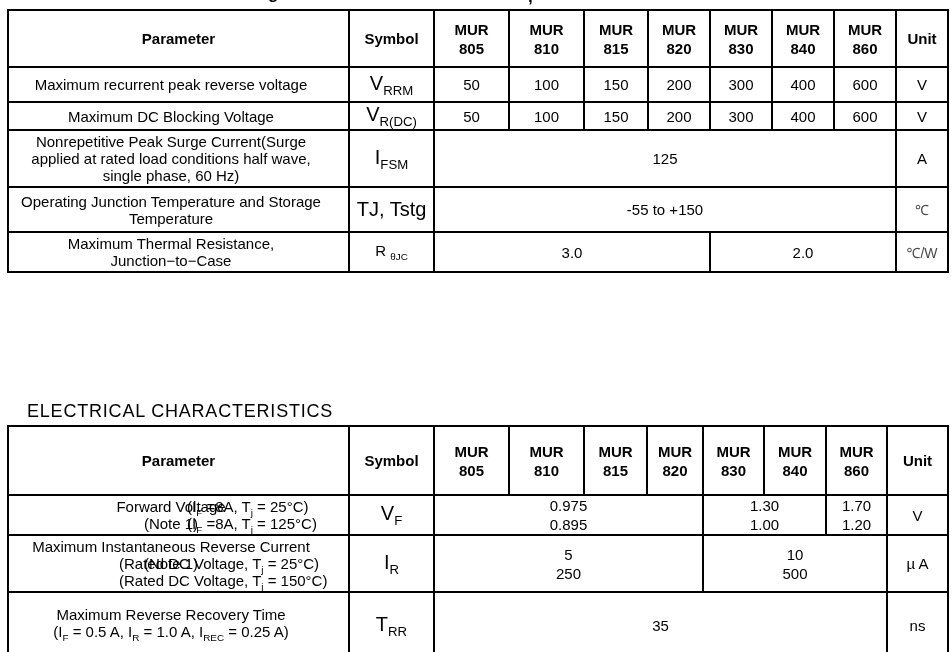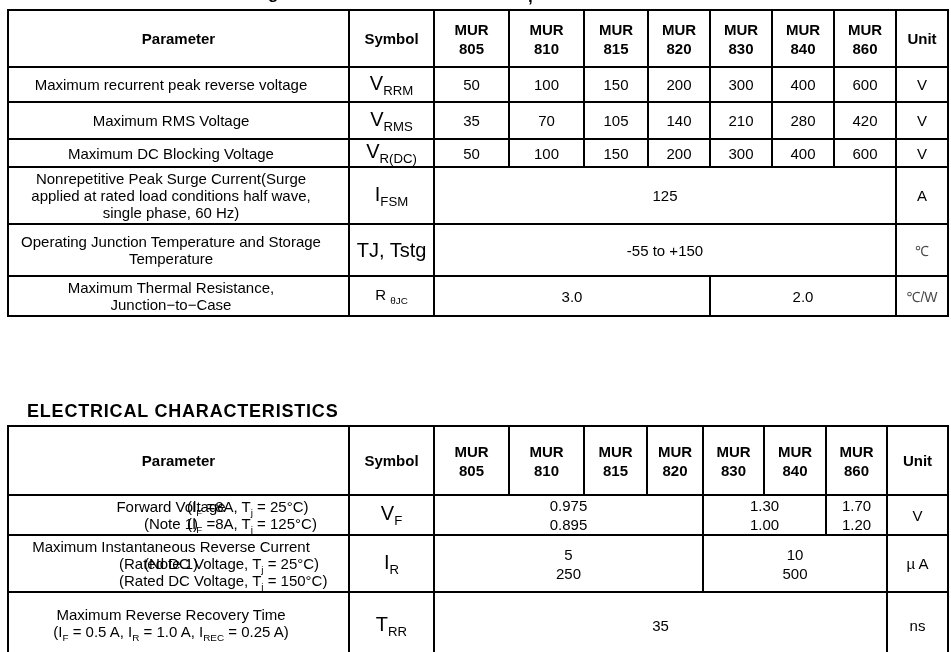--- a/index.html
+++ b/index.html
@@ -15,21 +15,21 @@
   .param{text-align:center;padding:2px 20px 2px 5px}
   .line{position:relative;line-height:17px;min-height:17px;white-space:nowrap}
   .cond{position:absolute;top:0;white-space:nowrap}
   .c173{left:173px}
   .c105{left:105px}
   .sym{font-size:20px}
   sub{font-size:0.66em}
   .two div{line-height:19px}
   .u-dim{color:#4a4a4a;font-size:14px}
   .title{
-    position:absolute;left:27px;top:401px;font-size:18px;font-weight:700;
+    position:absolute;left:27px;top:401px;font-size:18px;font-weight:400;
     letter-spacing:0.8px;white-space:nowrap;
   }
   .frag{position:absolute;left:0;top:0;width:951px;height:6px;overflow:hidden}
   .frag span{position:absolute;font-weight:700;font-size:17px;line-height:17px}
 </style>
 </head>
 <body>
 
 <div class="frag">
   <span style="left:268px;top:-15px">g</span>
@@ -90,34 +90,20 @@
     <td class="sym">V<sub>RRM</sub></td>
     <td>50</td>
     <td>100</td>
     <td>150</td>
     <td>200</td>
     <td>300</td>
     <td>400</td>
     <td>600</td>
     <td>V</td>
   </tr>
-  <tr style="height:37px">
-    <td class="param">
-          <div class="line">Maximum RMS Voltage</div>
-        </td>
-    <td class="sym">V<sub>RMS</sub></td>
-    <td>35</td>
-    <td>70</td>
-    <td>105</td>
-    <td>140</td>
-    <td>210</td>
-    <td>280</td>
-    <td>420</td>
-    <td>V</td>
-  </tr>
   <tr style="height:24px">
     <td class="param">
           <div class="line">Maximum DC Blocking Voltage</div>
         </td>
     <td class="sym">V<sub>R(DC)</sub></td>
     <td>50</td>
     <td>100</td>
     <td>150</td>
     <td>200</td>
     <td>300</td>
@@ -128,21 +114,21 @@
   <tr style="height:51px">
     <td class="param">
       <div class="line">Nonrepetitive Peak Surge Current(Surge</div>
       <div class="line">applied at rated load conditions half wave,</div>
       <div class="line">single phase, 60 Hz)</div>
     </td>
     <td class="sym">I<sub>FSM</sub></td>
     <td colspan="7">125</td>
     <td>A</td>
   </tr>
-  <tr style="height:52px">
+  <tr style="height:45px">
     <td class="param">
       <div class="line">Operating Junction Temperature and Storage</div>
       <div class="line">Temperature</div>
     </td>
     <td class="sym">TJ, Tstg</td>
     <td colspan="7">-55 to +150</td>
     <td class="u-dim">℃</td>
   </tr>
   <tr style="height:40px">
     <td class="param">

